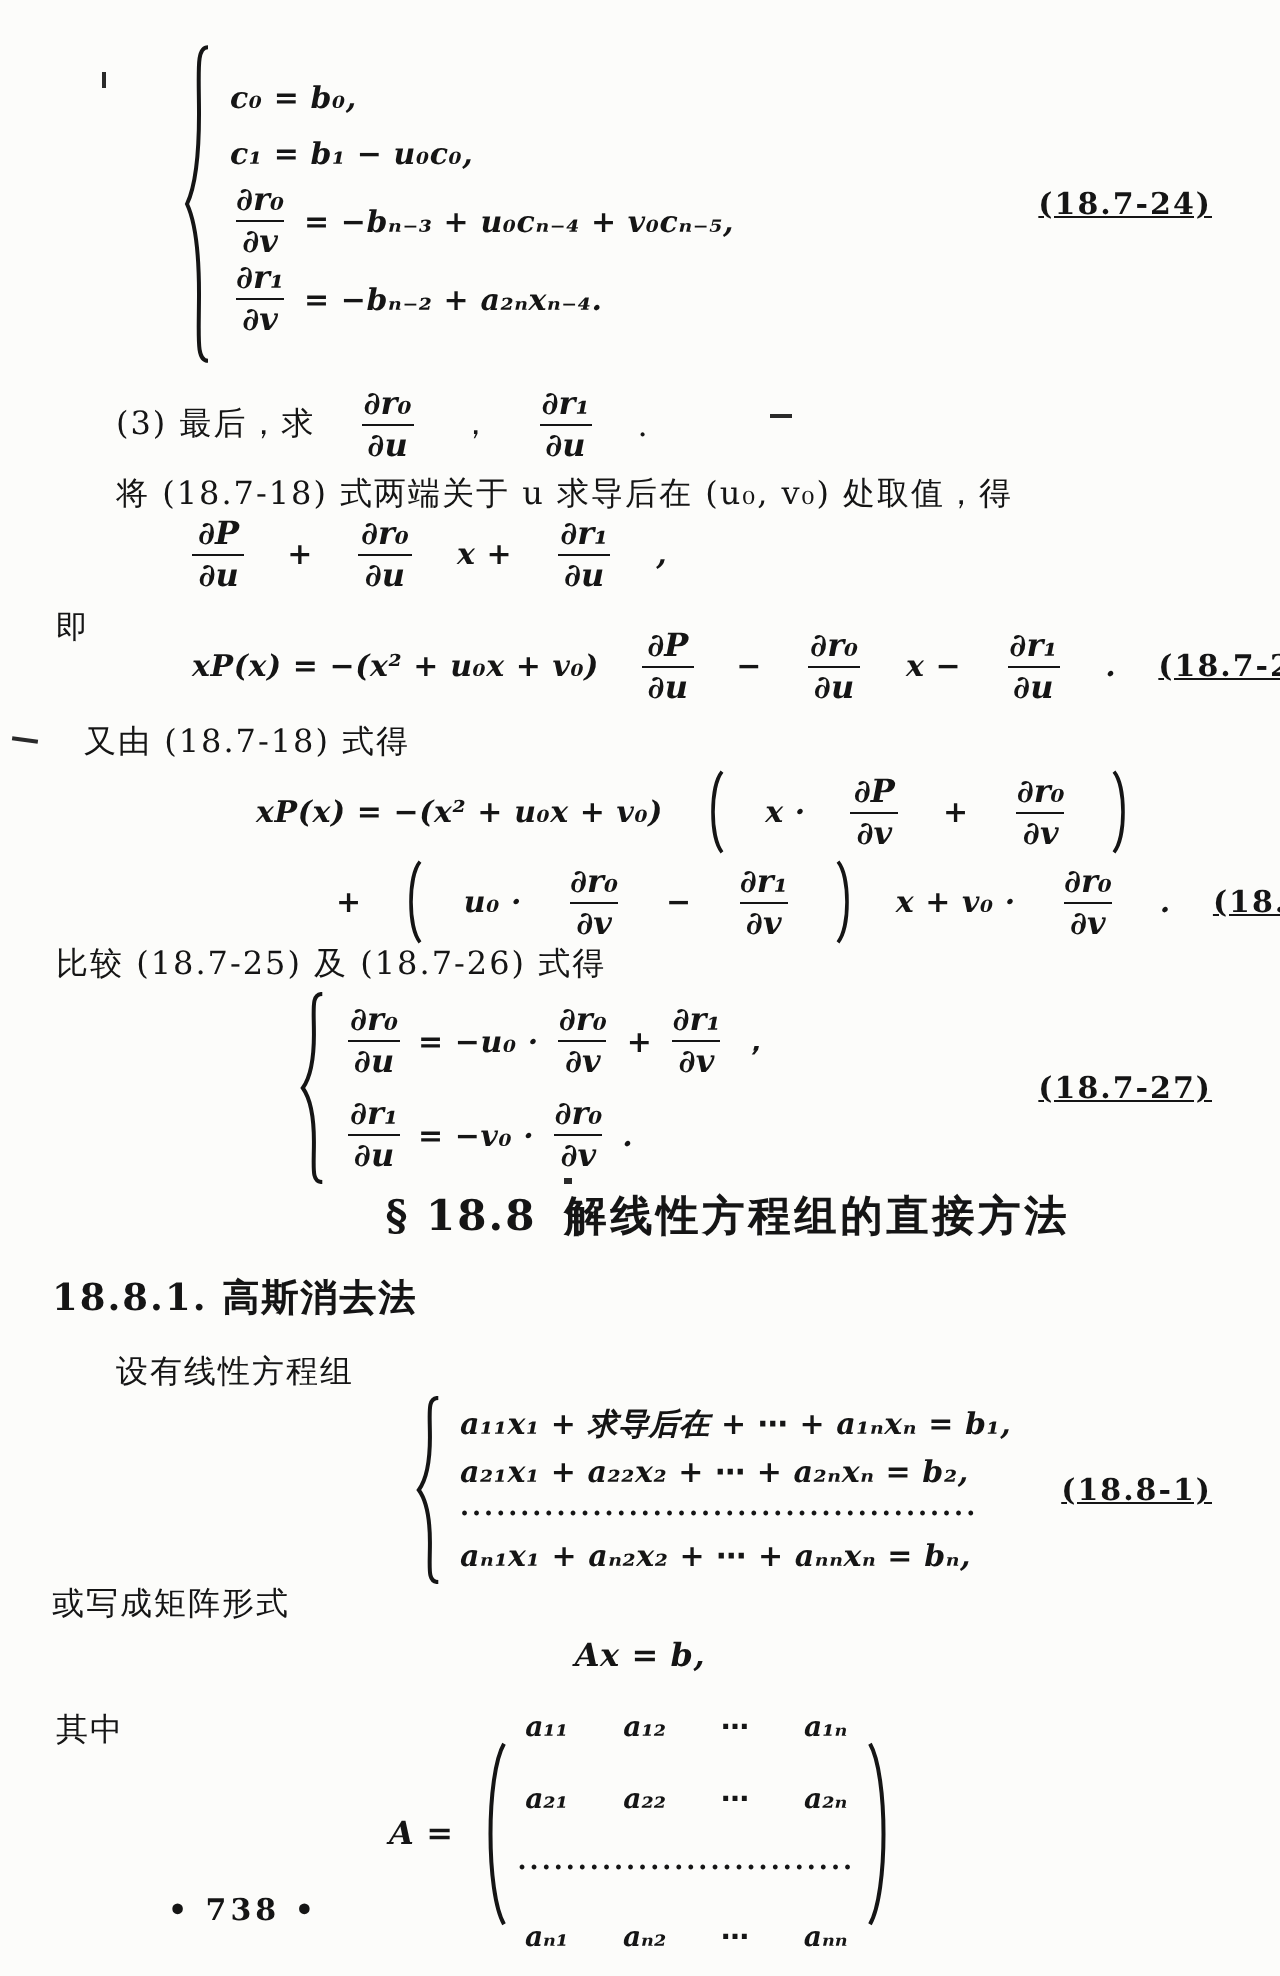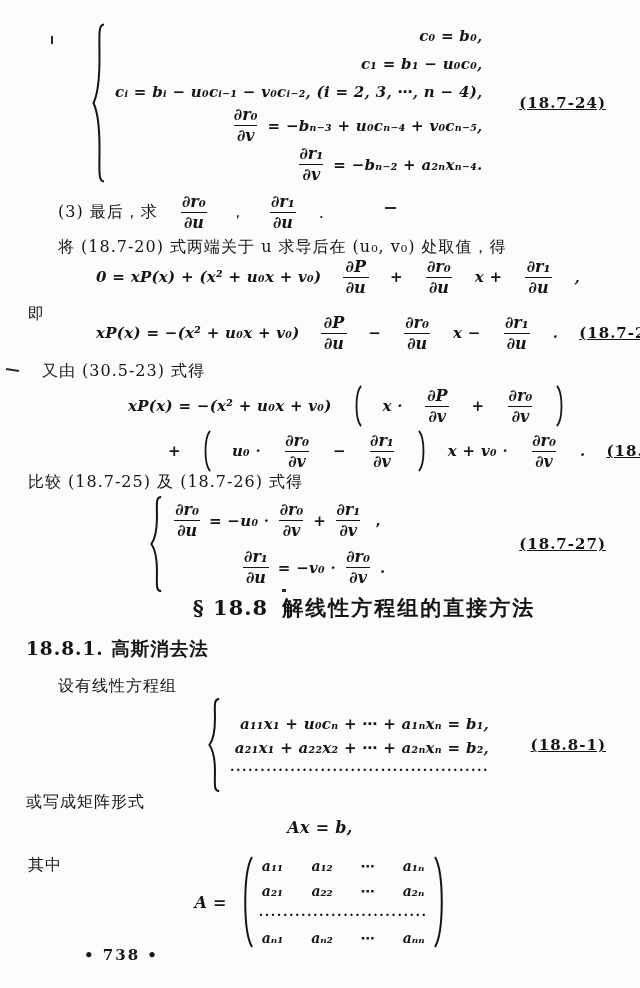--- a/index.html
+++ b/index.html
@@ -7,30 +7,30 @@
         color:#151515;font-family:"DejaVu Serif","DejaVu Sans",serif;overflow:hidden;}
   .abs{position:absolute;}
   .eqline{display:flex;align-items:center;gap:21px;white-space:nowrap;}
   .m{font-style:italic;font-weight:bold;font-size:15px;letter-spacing:.3px;white-space:nowrap;}
   .zh{font-size:16px;font-weight:400;letter-spacing:1px;white-space:nowrap;}
   .frac{display:inline-flex;flex-direction:column;align-items:center;text-align:center;
         font-style:italic;font-weight:bold;font-size:16px;line-height:1.25;}
   .frac .fnum{display:block;padding:0 3px;}
   .frac .fden{display:block;padding:0 3px;border-top:1.5px solid #151515;}
   .group{display:flex;align-items:center;}
-  .group .lines{display:flex;flex-direction:column;margin-left:9px;align-items:flex-end;}
+  .group .lines{display:flex;flex-direction:column;margin-left:9px;}
   .lines .plain{height:28px;display:flex;align-items:center;}
   .lines .fr{height:39px;display:flex;align-items:center;gap:7px;}
   .eqlabel{margin-left:auto;font-size:15px;font-weight:bold;font-style:normal;letter-spacing:1px;white-space:nowrap;text-decoration:underline;}
   .heading{width:100%;text-align:center;font-size:21px;font-weight:bold;letter-spacing:2px;}
   .heading .secnum{margin-right:14px;letter-spacing:1px;}
   .subheading{font-size:18.5px;font-weight:bold;letter-spacing:1px;}
   .dotsrow{font-size:13px;font-weight:bold;letter-spacing:1.5px;line-height:1;overflow:hidden;white-space:nowrap;}
   .mgrid{display:grid;grid-template-columns:repeat(4,auto);column-gap:22px;row-gap:9px;
-         align-items:center;justify-items:center;margin:0 6px;}
+         align-items:center;justify-items:center;margin:0 6px;gap:20px;}
   .mgrid .cell{font-style:italic;font-weight:bold;font-size:14px;}
   .mgrid .mdots{grid-column:1/5;}
   .pagenum{font-size:15px;font-weight:bold;letter-spacing:2px;}
   .artifact{background:#2a2a2a;}
   svg.brace,svg.paren{flex:none;}
 </style>
 </head>
 <body>
 
 <div class="page">
@@ -40,21 +40,20 @@
   <div class="artifact abs" style="left:6px;top:369px;width:13px;height:2px;transform:rotate(8deg);"></div>
   <div class="artifact abs" style="left:282px;top:589px;width:4px;height:3px;"></div>
 
   <div class="group abs" style="left:92px;top:22px;right:34px;">
     <svg class="brace" width="14" height="160" viewBox="0 0 14 100" preserveAspectRatio="none">
       <path d="M12 1 C6 1 7.5 8 7.5 22 C7.5 38 4.5 46 1.5 50 C4.5 54 7.5 62 7.5 78 C7.5 92 6 99 12 99" fill="none" stroke="#151515" stroke-width="2" vector-effect="non-scaling-stroke"></path>
     </svg>
     <div class="lines">
       <div class="plain m">c₀ = b₀,</div>
       <div class="plain m">c₁ = b₁ − u₀c₀,</div>
-      <div class="plain m">cᵢ = bᵢ − u₀cᵢ₋₁ − v₀cᵢ₋₂,  (i = 2, 3, ⋯, n − 4),</div>
       <div class="fr">
         <span class="frac">
             <span class="fnum">∂r₀</span>
             <span class="fden">∂v</span>
           </span>
         <span class="m">= −bₙ₋₃ + u₀cₙ₋₄ + v₀cₙ₋₅,</span>
       </div>
       <div class="fr">
         <span class="frac">
             <span class="fnum">∂r₁</span>
@@ -73,24 +72,23 @@
         <span class="fden">∂u</span>
       </span>
     <span class="zh">，</span>
     <span class="frac">
         <span class="fnum">∂r₁</span>
         <span class="fden">∂u</span>
       </span>
     <span class="zh">.</span>
   </div>
 
-  <div class="abs zh" style="left:58px;top:237px;">将 (18.7-20) 式两端关于 u 求导后在 (u₀, v₀) 处取值，得</div>
+  <div class="abs zh" style="left:58px;top:237px;">将 (18.7-18) 式两端关于 u 求导后在 (u₀, v₀) 处取值，得</div>
 
   <div class="eqline abs" style="left:96px;top:256px;height:42px;">
-    <span class="m">0 = xP(x) + (x² + u₀x + v₀)</span>
     <span class="frac">
         <span class="fnum">∂P</span>
         <span class="fden">∂u</span>
       </span>
     <span class="m">+</span>
     <span class="frac">
         <span class="fnum">∂r₀</span>
         <span class="fden">∂u</span>
       </span>
     <span class="m">x +</span>
@@ -116,21 +114,21 @@
       </span>
     <span class="m">x −</span>
     <span class="frac">
         <span class="fnum">∂r₁</span>
         <span class="fden">∂u</span>
       </span>
     <span class="m">.</span>
     <span class="eqlabel">(18.7-25)</span>
   </div>
 
-  <div class="abs zh" style="left:42px;top:361px;">又由 (30.5-23) 式得</div>
+  <div class="abs zh" style="left:42px;top:361px;">又由 (18.7-18) 式得</div>
 
   <div class="eqline abs" style="left:128px;top:385px;height:42px;">
     <span class="m">xP(x) = −(x² + u₀x + v₀)</span>
     <svg class="paren" width="9" height="42" viewBox="0 0 9 100" preserveAspectRatio="none">
         <path d="M8 2 C2 20 2 80 8 98" fill="none" stroke="#151515" stroke-width="1.8" vector-effect="non-scaling-stroke"></path>
       </svg>
     <span class="m">x ·</span>
     <span class="frac">
         <span class="fnum">∂P</span>
         <span class="fden">∂v</span>
@@ -218,23 +216,24 @@
 
   <div class="subheading abs" style="left:26px;top:636px;text-align:center;">18.8.1. 高斯消去法</div>
 
   <div class="abs zh" style="left:58px;top:676px;">设有线性方程组</div>
 
   <div class="group abs" style="left:208px;top:698px;right:34px;">
     <svg class="brace" width="13" height="94" viewBox="0 0 14 100" preserveAspectRatio="none">
       <path d="M12 1 C6 1 7.5 8 7.5 22 C7.5 38 4.5 46 1.5 50 C4.5 54 7.5 62 7.5 78 C7.5 92 6 99 12 99" fill="none" stroke="#151515" stroke-width="2" vector-effect="non-scaling-stroke"></path>
     </svg>
     <div class="lines">
-      <div class="plain m" style="height:24px;">a₁₁x₁ + u₀cₙ + ⋯ + a₁ₙxₙ = b₁,</div>
+      <div class="plain m" style="height:24px;">a₁₁x₁ + 求导后在 + ⋯ + a₁ₙxₙ = b₁,</div>
       <div class="plain m" style="height:24px;">a₂₁x₁ + a₂₂x₂ + ⋯ + a₂ₙxₙ = b₂,</div>
       <div class="plain dotsrow" style="height:18px;">···········································</div>
+      <div class="plain m" style="height:24px;">aₙ₁x₁ + aₙ₂x₂ + ⋯ + aₙₙxₙ = bₙ,</div>
     </div>
     <div class="eqlabel">(18.8-1)</div>
   </div>
 
   <div class="abs zh" style="left:26px;top:792px;">或写成矩阵形式</div>
 
   <div class="abs m" style="left:0;top:818px;width:100%;text-align:center;font-size:16px;">Ax = b,</div>
 
   <div class="abs zh" style="left:28px;top:855px;">其中</div>
 

